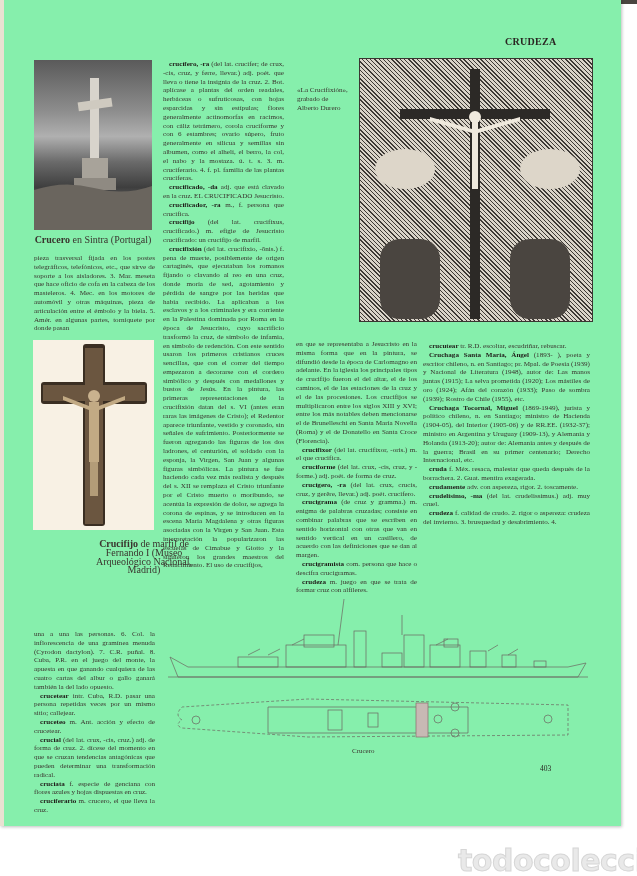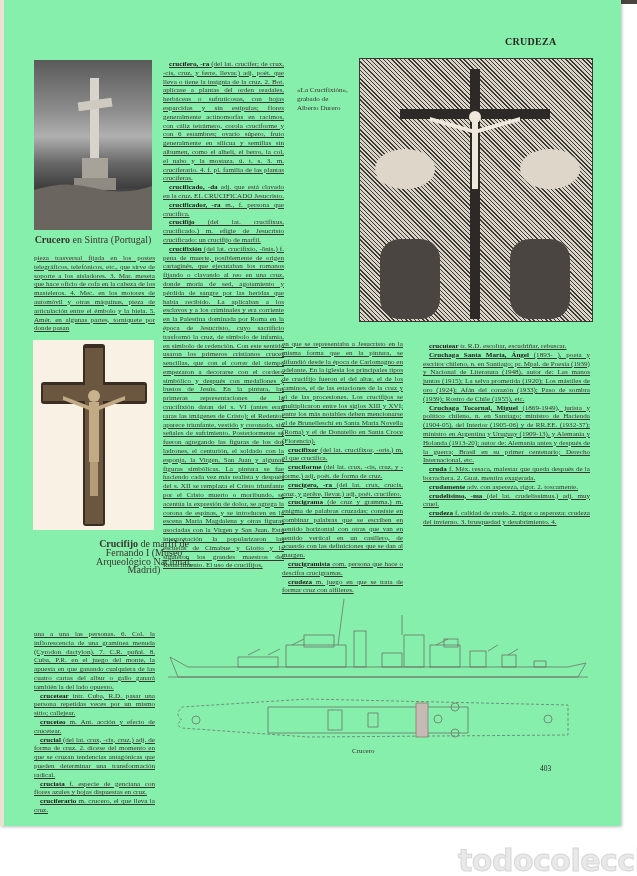--- a/index.html
+++ b/index.html
@@ -2,27 +2,27 @@
 <html><head>
 <meta charset="utf-8">
 <style>
   html,body{margin:0;padding:0;}
   body{width:637px;height:876px;background:#ffffff;position:relative;overflow:hidden;font-family:"Liberation Serif","DejaVu Serif",serif;color:#2b2622;}
   .page{position:absolute;left:0;top:0;width:621px;height:826px;background:#86efac;box-shadow:1px 1px 3px rgba(0,0,0,0.25);}
   .topbar{position:absolute;left:0;top:0;width:637px;height:4px;background:#4a4540;}
   .leftedge{position:absolute;left:0;top:0;width:4px;height:826px;background:#e9e1d2;}
   .running-head{position:absolute;left:505px;top:36px;font-size:10px;font-weight:bold;letter-spacing:0.3px;color:#2a2622;}
   .col{position:absolute;font-size:7.1px;line-height:8.8px;text-align:justify;color:#3a342e;}
-  .col p{margin:0;text-indent:0;text-decoration:underline;}
+  .col p{margin:0;text-indent:0;}
   .col p.entry{text-indent:6px;}
   .col b{color:#1f1b18;}
   .c1{left:34px;top:254px;width:121px;}
   .c1b{left:34px;top:590px;width:121px;margin-top:40px;}
   .c2{left:163px;top:60px;width:121px;}
-  .c3{left:282px;top:340px;width:121px;}
+  .c3{left:296px;top:340px;width:121px;}
   .c4{left:423px;top:342px;width:167px;}
   .caption{position:absolute;font-size:10px;line-height:8.8px;text-align:center;color:#3a342e;}
   .photo{position:absolute;}
   .photo1{left:34px;top:60px;width:118px;height:170px;background:linear-gradient(180deg,#5a5a5a 0%,#8d8d8d 30%,#b0b0b0 45%,#6a6a6a 60%,#3e3e3e 75%,#7a7a7a 90%,#555 100%);}
   .photo2{left:33px;top:340px;width:121px;height:190px;background:#f8f1e4;}
   .photo3{left:359px;top:58px;width:232px;height:262px;background:repeating-linear-gradient(45deg,#3d3935 0 1px,#d9d3c8 1px 3px),#9a948b;border:1px solid #3a3632;}
   .durer-caption{position:absolute;left:297px;top:86px;font-size:7.1px;line-height:8.8px;color:#3a342e;}
   .ship{position:absolute;left:168px;top:595px;width:424px;height:150px;}
   .ship-caption{position:absolute;left:352px;top:747px;font-size:7px;color:#3a342e;}
   .pagenum{position:absolute;left:540px;top:764px;font-size:7.5px;color:#2a2622;}

